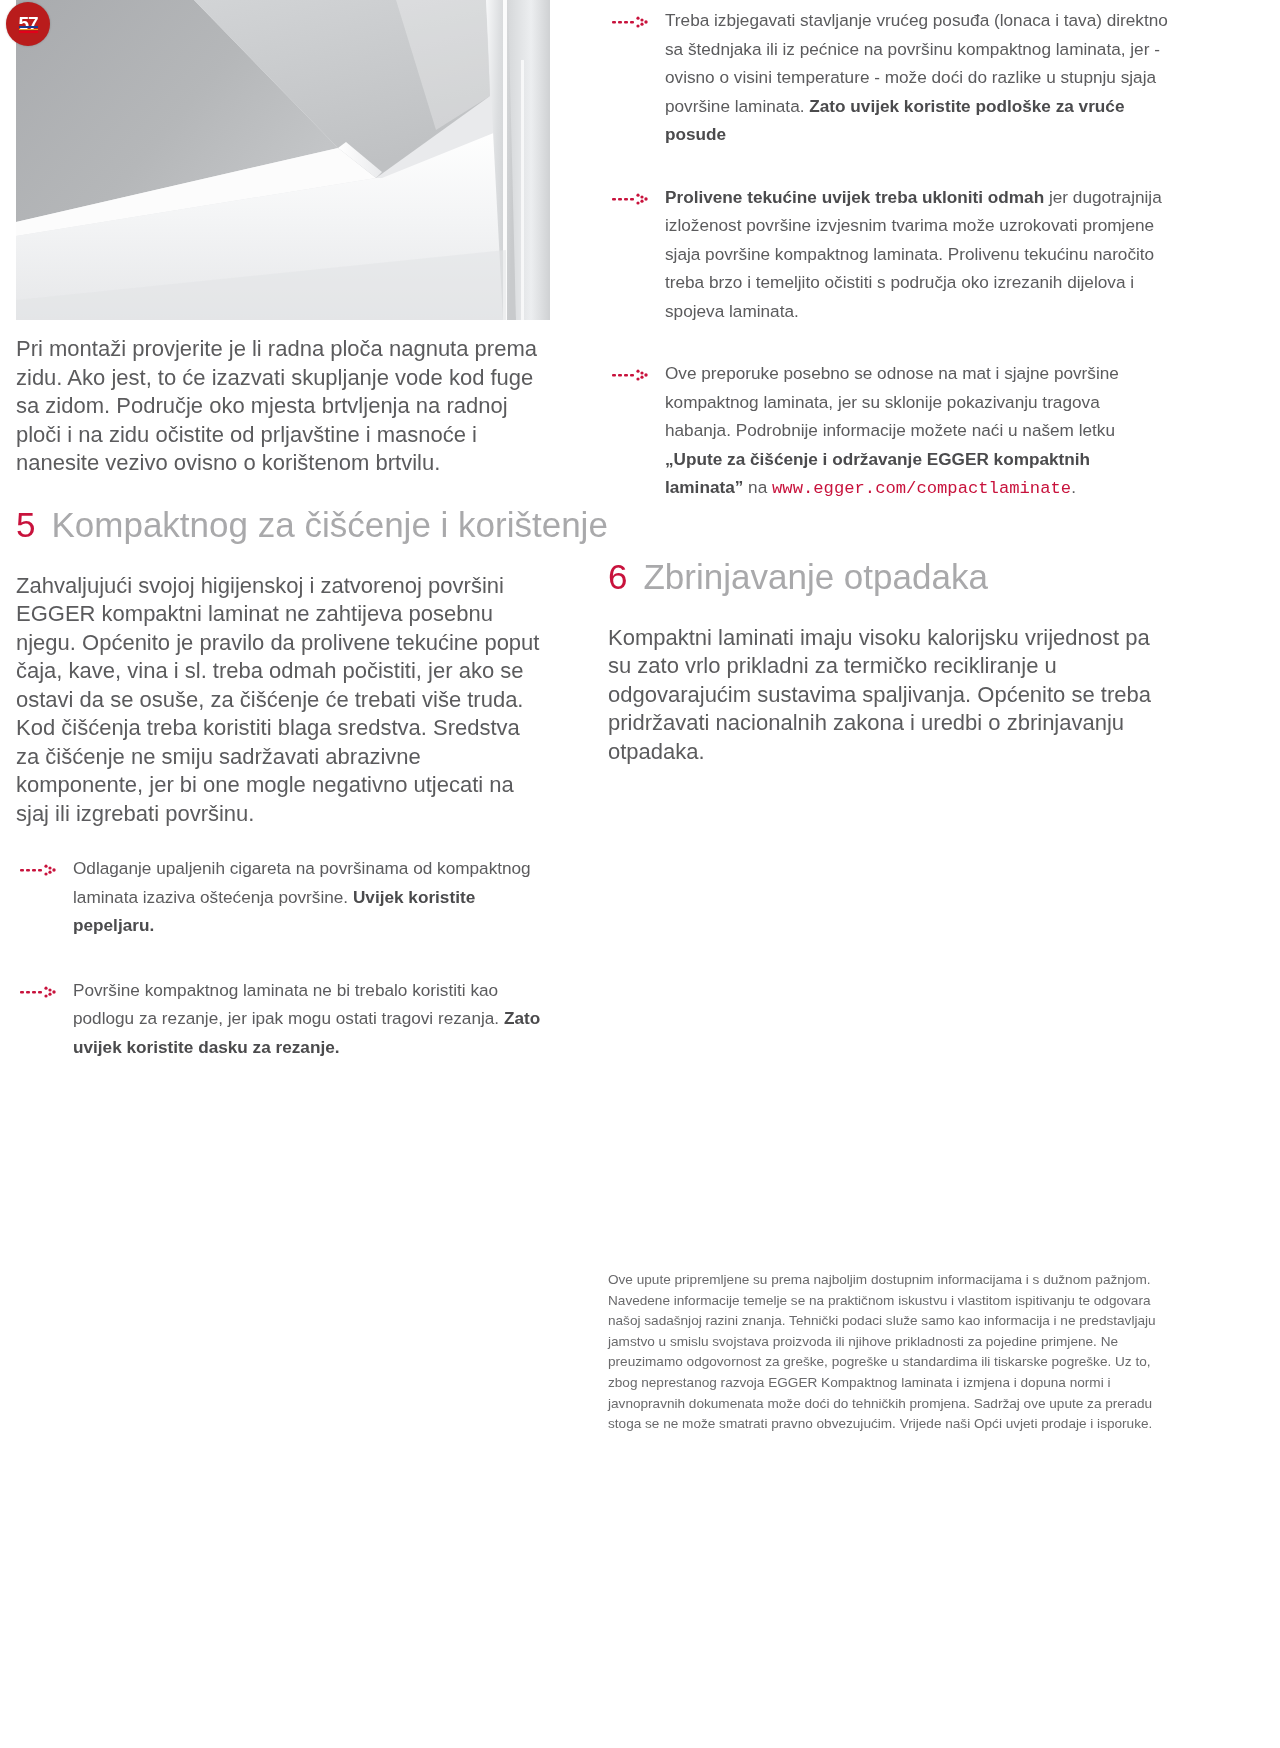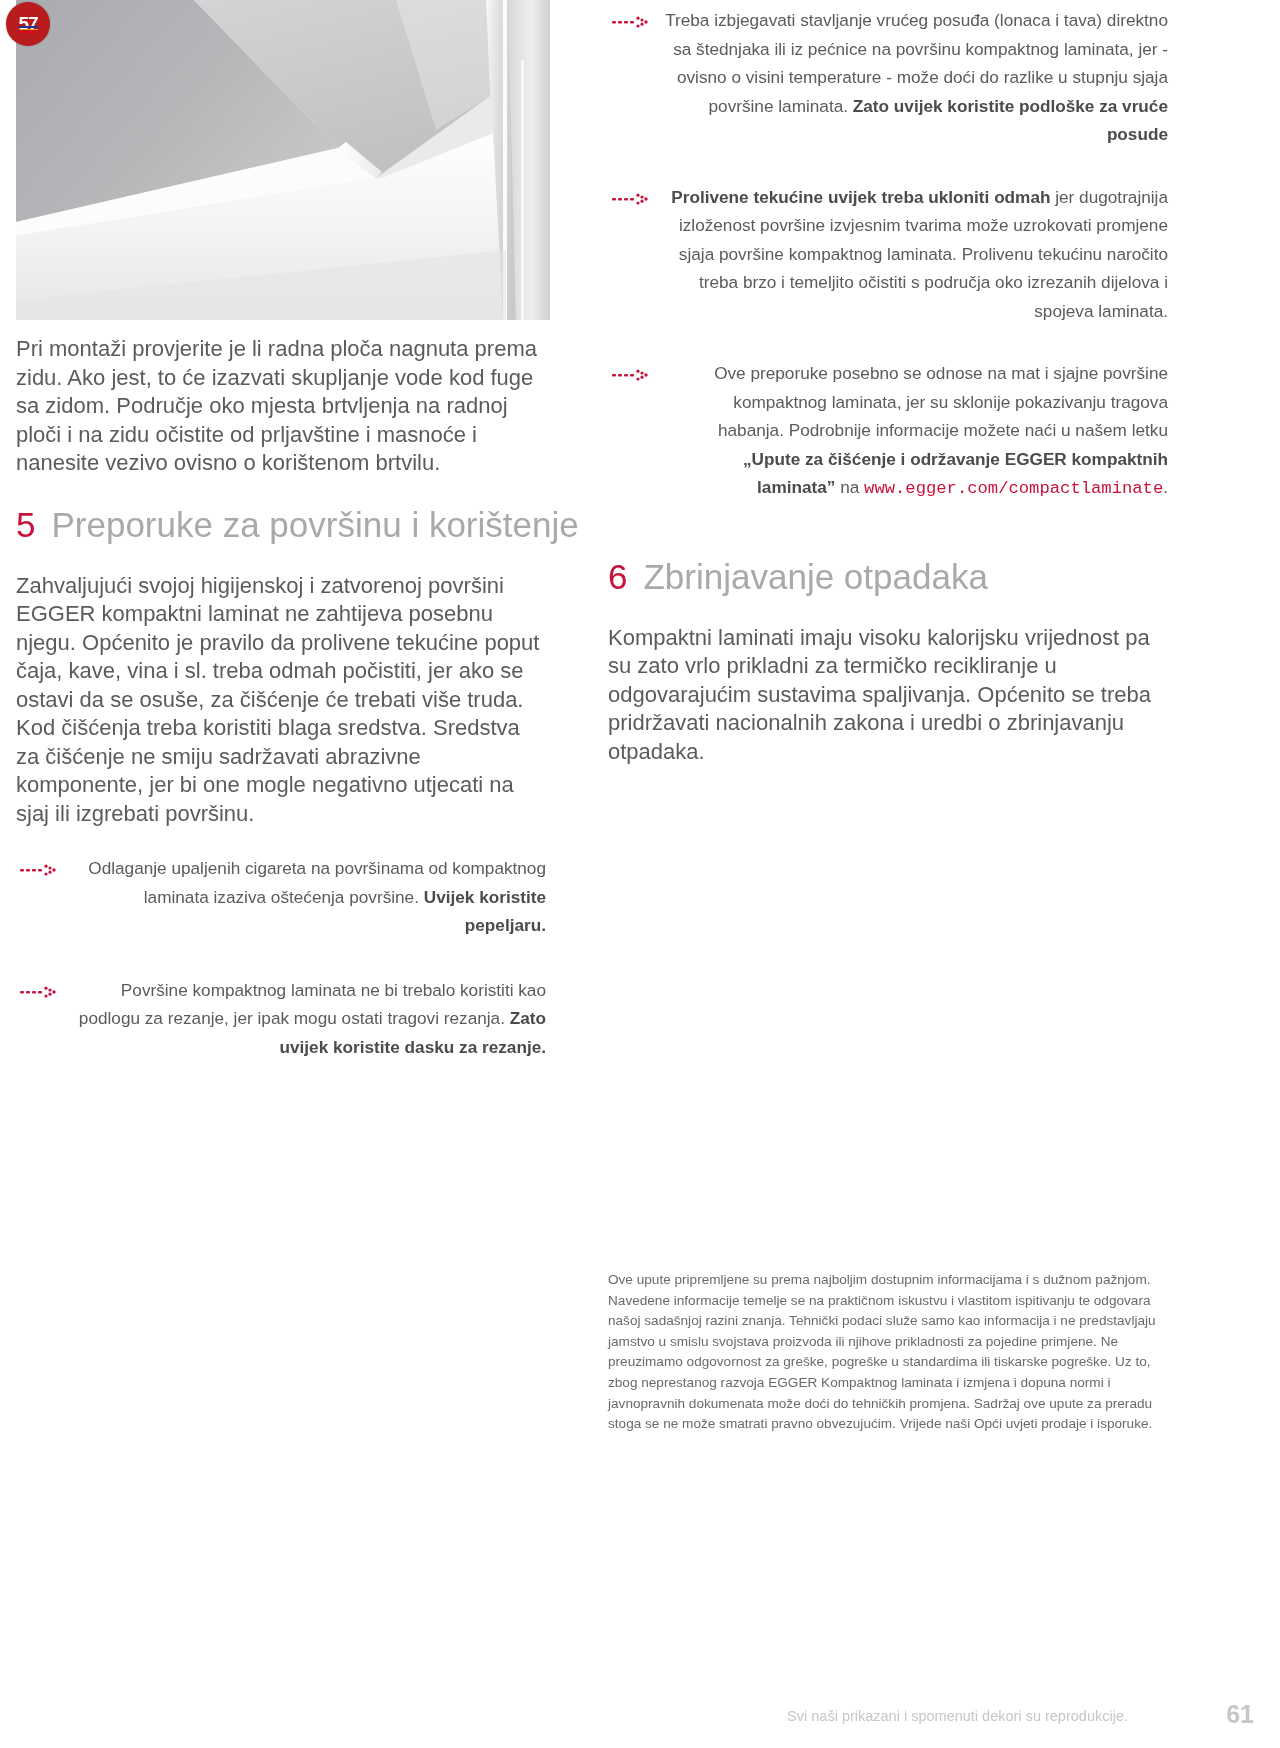--- a/index.html
+++ b/index.html
@@ -104,21 +104,21 @@
 
   .lead-bold {
     font-size: 17.2px;
     line-height: 28.5px;
     font-weight: 700;
     color: #4b4b4d;
     margin: 0 0 26px 0;
   }
 
   
-  .bullets { margin: 0; padding: 0; list-style: none; text-align: right; }
+  .bullets { margin: 0; padding: 0; list-style: none; }
   .bullet {
     position: relative;
     padding-left: 57px;
     margin-bottom: 36px;
     font-size: 17.2px;
     line-height: 28.5px;
     color: #5b5b5d;
   }
   .bullet:last-child { margin-bottom: 0; }
   .bullet b, .bullet strong { font-weight: 700; color: #4b4b4d; }
@@ -235,21 +235,21 @@
       <i style="background:#e2001a"></i>
     </span>
   </div>
 
   <div class="col-left" style="top:335px;">
 
     <p class="body-text">Pri montaži provjerite je li radna ploča nagnuta prema zidu. Ako jest, to će izazvati skupljanje vode kod fuge sa zidom. Područje oko mjesta brtvljenja na radnoj ploči i na zidu očistite od prljavštine i masnoće i nanesite vezivo ovisno o korištenom brtvilu.</p>
 
 
     <h2 class="section-heading">
-      <span class="num">5</span><span>Preporuke za površinu i korištenje</span>
+      <span class="num">5</span><span>Kompaktnog za čišćenje i korištenje</span>
     </h2>
 
     <p class="body-text">Zahvaljujući svojoj higijenskoj i zatvorenoj površini EGGER kompaktni laminat ne zahtijeva posebnu njegu. Općenito je pravilo da prolivene tekućine poput čaja, kave, vina i sl. treba odmah počistiti, jer ako se ostavi da se osuše, za čišćenje će trebati više truda. Kod čišćenja treba koristiti blaga sredstva. Sredstva za čišćenje ne smiju sadržavati abrazivne komponente, jer bi one mogle negativno utjecati na sjaj ili izgrebati površinu.</p>
 
 
     <ul class="bullets">
 
       <li class="bullet">
         <span class="arrow-icon">
           <svg width="42" height="14" viewBox="0 0 42 14">
@@ -358,18 +358,14 @@
       <span class="num">6</span><span>Zbrinjavanje otpadaka</span>
     </h2>
 
     <p class="body-text tight">Kompaktni laminati imaju visoku kalorijsku vrijednost pa su zato vrlo prikladni za termičko recikliranje u odgovarajućim sustavima spaljivanja. Općenito se treba pridržavati nacionalnih zakona i uredbi o zbrinjavanju otpadaka.</p>
   </div>
 
   <div style="position:absolute; left:608px; top:1270px; width:552px;">
     <p class="disclaimer">Ove upute pripremljene su prema najboljim dostupnim informacijama i s dužnom pažnjom. Navedene informacije temelje se na praktičnom iskustvu i vlastitom ispitivanju te odgovara našoj sadašnjoj razini znanja. Tehnički podaci služe samo kao informacija i ne predstavljaju jamstvo u smislu svojstava proizvoda ili njihove prikladnosti za pojedine primjene. Ne preuzimamo odgovornost za greške, pogreške u standardima ili tiskarske pogreške. Uz to, zbog neprestanog razvoja EGGER Kompaktnog laminata i izmjena i dopuna normi i javnopravnih dokumenata može doći do tehničkih promjena. Sadržaj ove upute za preradu stoga se ne može smatrati pravno obvezujućim. Vrijede naši Opći uvjeti prodaje i isporuke.</p>
   </div>
 
-  <div class="footer">
-    <span class="footer-note">Svi naši prikazani i spomenuti dekori su reprodukcije.</span>
-    <span class="footer-page">61</span>
-  </div>
 
 </div>
 
 </body></html>

